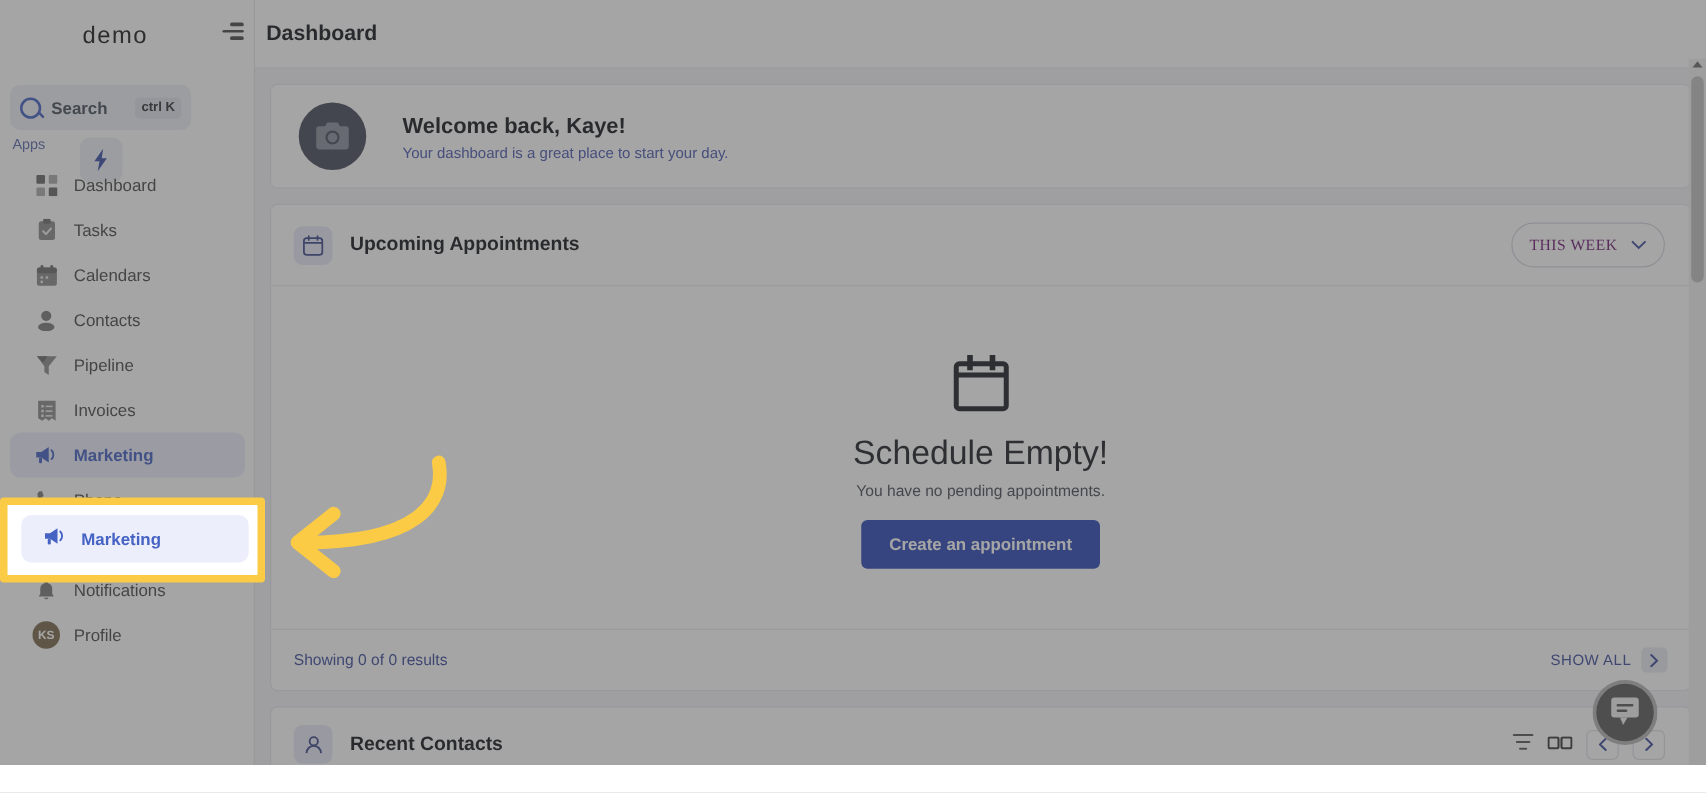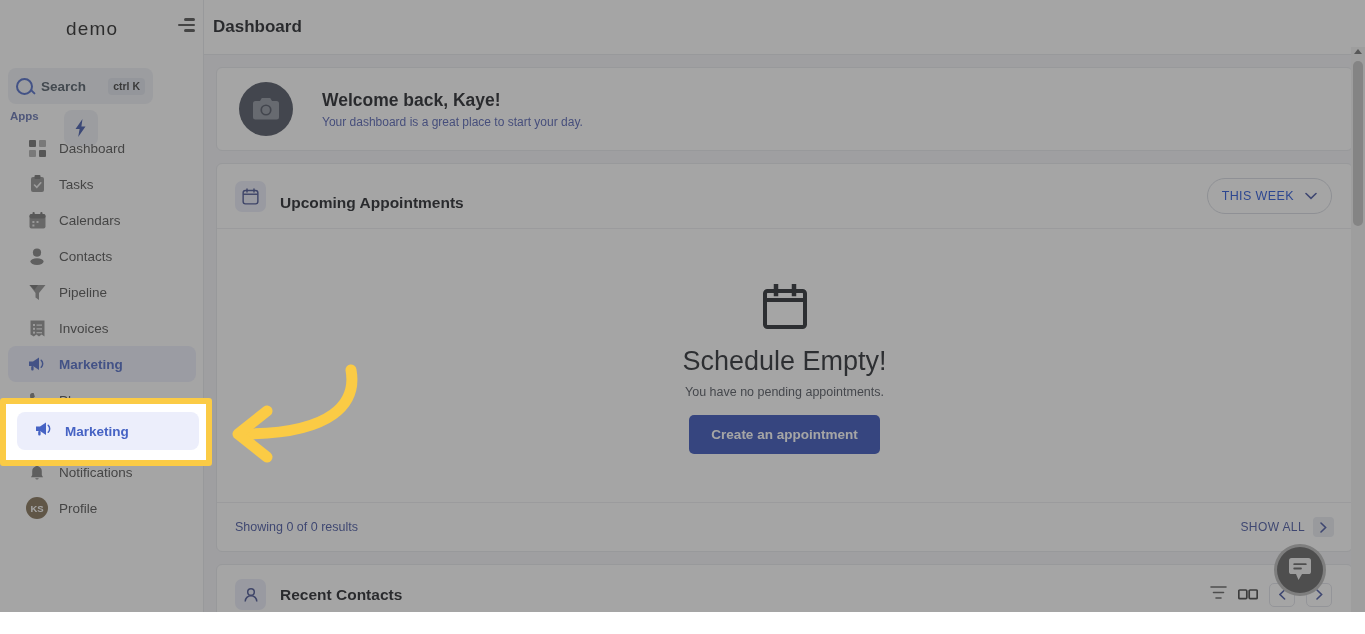--- a/index.html
+++ b/index.html
@@ -66,21 +66,21 @@
     background: #dfe3ec; color: #333; font-size: 10.5px; font-weight: 700;
     padding: 2.5px 5px; border-radius: 4px;
   }
   .bolt-btn {
     width: 34px; height: 36px; background: #eef0f6; border-radius: 8px;
     display: flex; align-items: center; justify-content: center; cursor: pointer;
   }
 
   .apps-label {
     position: absolute; left: 10px; top: 110px;
-    font-size: 11.5px; color: #5b6craf; color: #5d6cae; font-weight: 700;
+    font-size: 11.5px; color: #5b6craf; color: #5d6cae; font-weight: 400;
   }
 
   .nav { position: absolute; left: 0; top: 130px; width: 204px; }
   .nav-item {
     display: flex; align-items: center; height: 36px;
     margin: 0 8px; padding-left: 18px; border-radius: 8px;
     cursor: pointer; position: relative;
   }
   .nav-item .ic { width: 22px; height: 20px; flex: none; display:flex; align-items:center; justify-content:center; }
   .nav-item .lbl { font-size: 13.5px; color: #4a4a4a; margin-left: 11px; font-weight: 400; }
@@ -122,31 +122,31 @@
     width: 54px; height: 54px; border-radius: 50%; background: #474d5b;
     display: flex; align-items: center; justify-content: center; flex: none;
   }
   .welcome-title { font-size: 17.5px; font-weight: 700; color: #16181d; line-height: 1.35; }
   .welcome-sub { font-size: 12px; color: #4c5bb0; margin-top: 2px; }
 
   .card-head {
     display: flex; align-items: center; justify-content: space-between;
     padding: 14px 20px 14px 18px; border-bottom: 1px solid #ececf0;
   }
-  .card-head-left { display: flex; align-items: flex-end; gap: 14px; }
+  .card-head-left { display: flex; align-items: center; gap: 14px; }
   .head-ic {
     width: 31px; height: 31px; border-radius: 7px; background: #e9ebf8;
     display: flex; align-items: center; justify-content: center; flex: none;
   }
   .card-title { font-size: 15.5px; font-weight: 700; color: #16181d; }
   .pill {
     border: 1px solid #d5d8e0; border-radius: 18px; height: 36px;
     display: flex; align-items: center; gap: 11px; padding: 0 14px;
-    font-size: 12.5px; color: #1d4ed8; font-weight: 400; letter-spacing: .4px;
-    cursor: pointer; background: #fff;
+    font-size: 12.5px; color: #701a75; font-weight: 400; letter-spacing: .4px;
+    cursor: pointer; background: #fff; font-family: Liberation Serif, serif;
   }
 
   .empty-state { padding: 55px 0 48px; text-align: center; }
   .empty-title { font-size: 27px; color: #1d2026; font-weight: 400; margin-top: 12px; }
   .empty-sub { font-size: 12.5px; color: #4a4f58; margin-top: 8px; }
   .cta {
     display: inline-block; margin-top: 16px;
     background: #2f4bb7; color: #fff; border: none; border-radius: 5px;
     font-size: 13.5px; font-weight: 700; padding: 12px 22px; cursor: pointer;
     font-family: inherit;

